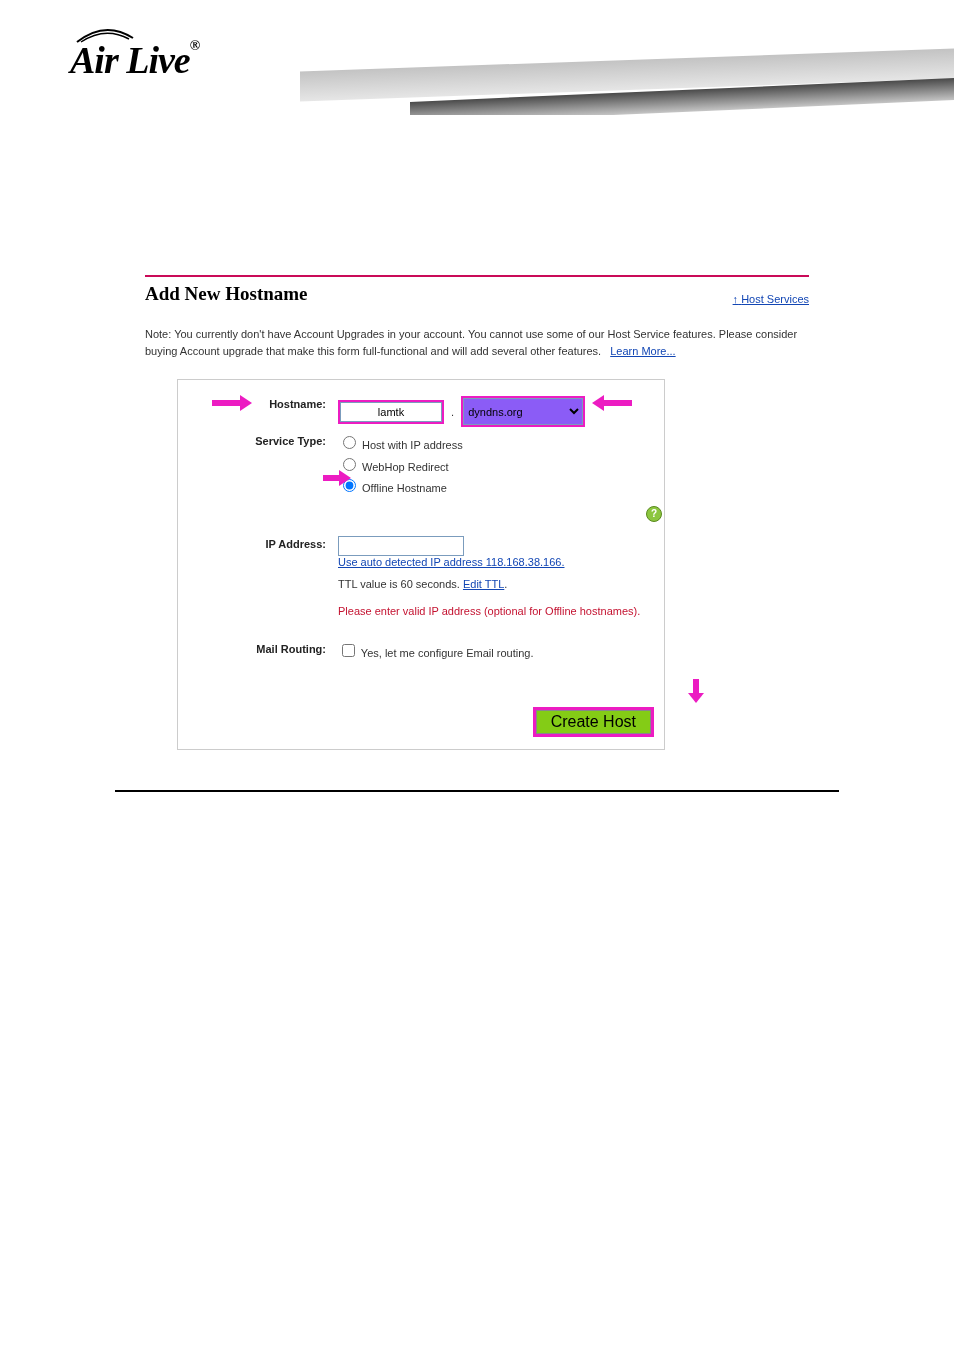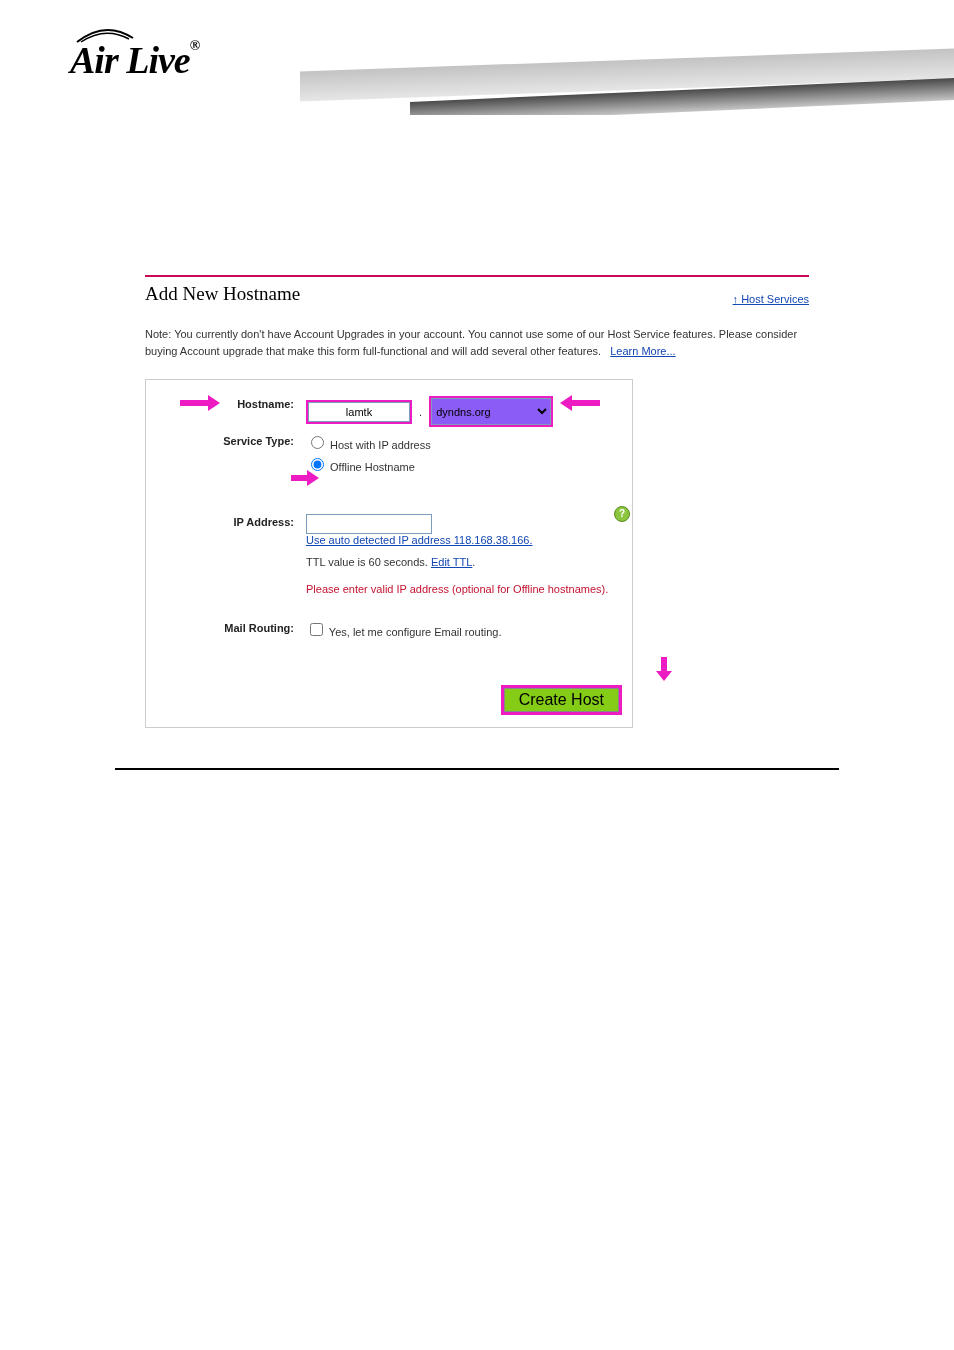--- a/index.html
+++ b/index.html
@@ -71,21 +71,21 @@
   #content .topbar {
     border-top: 2px solid #ca0a58;
     display: flex;
     justify-content: space-between;
     align-items: flex-end;
     padding: 6px 0 10px 0;
   }
   #content h1 {
     font-family: Georgia, "Times New Roman", serif;
     font-size: 19px;
-    font-weight: normal;
+    font-weight: bold;
     margin: 0;
     color: #000;
   }
   .host-services-link {
     font-size: 11px;
     color: #1246b4;
     text-decoration: underline;
     cursor: pointer;
   }
   .host-services-link .arrow {
@@ -105,20 +105,21 @@
   }
 
   
   #formbox {
     border: 1px solid #ccc;
     width: 466px;
     padding: 16px 10px 12px 10px;
     position: relative;
     font-size: 11px;
     color: #333;
+    margin-left: 32px;
   }
   .row {
     display: flex;
     align-items: flex-start;
     margin-bottom: 6px;
     position: relative;
   }
   .row .label {
     width: 138px;
     text-align: right;
@@ -308,20 +309,24 @@
 
 
     <div class="row">
       <div class="label">Service Type:</div>
       <div class="field">
         <label class="rb">
           <input type="radio" name="svc" style="">
           <span>Host with IP address</span>
         </label>
         <label class="rb">
+          <input type="radio" name="svc" style="">
+          <span>WebHop Redirect</span>
+        </label>
+        <label class="rb">
           <input type="radio" name="svc" checked="" style="">
           <span>Offline Hostname</span>
         </label>
       </div>
       <div class="arrow-right" style="left:135px; top:37px;">
         <span class="shaft" style="width:16px;"></span><span class="head"></span>
       </div>
     </div>
 
     <div class="help-icon">?</div>

